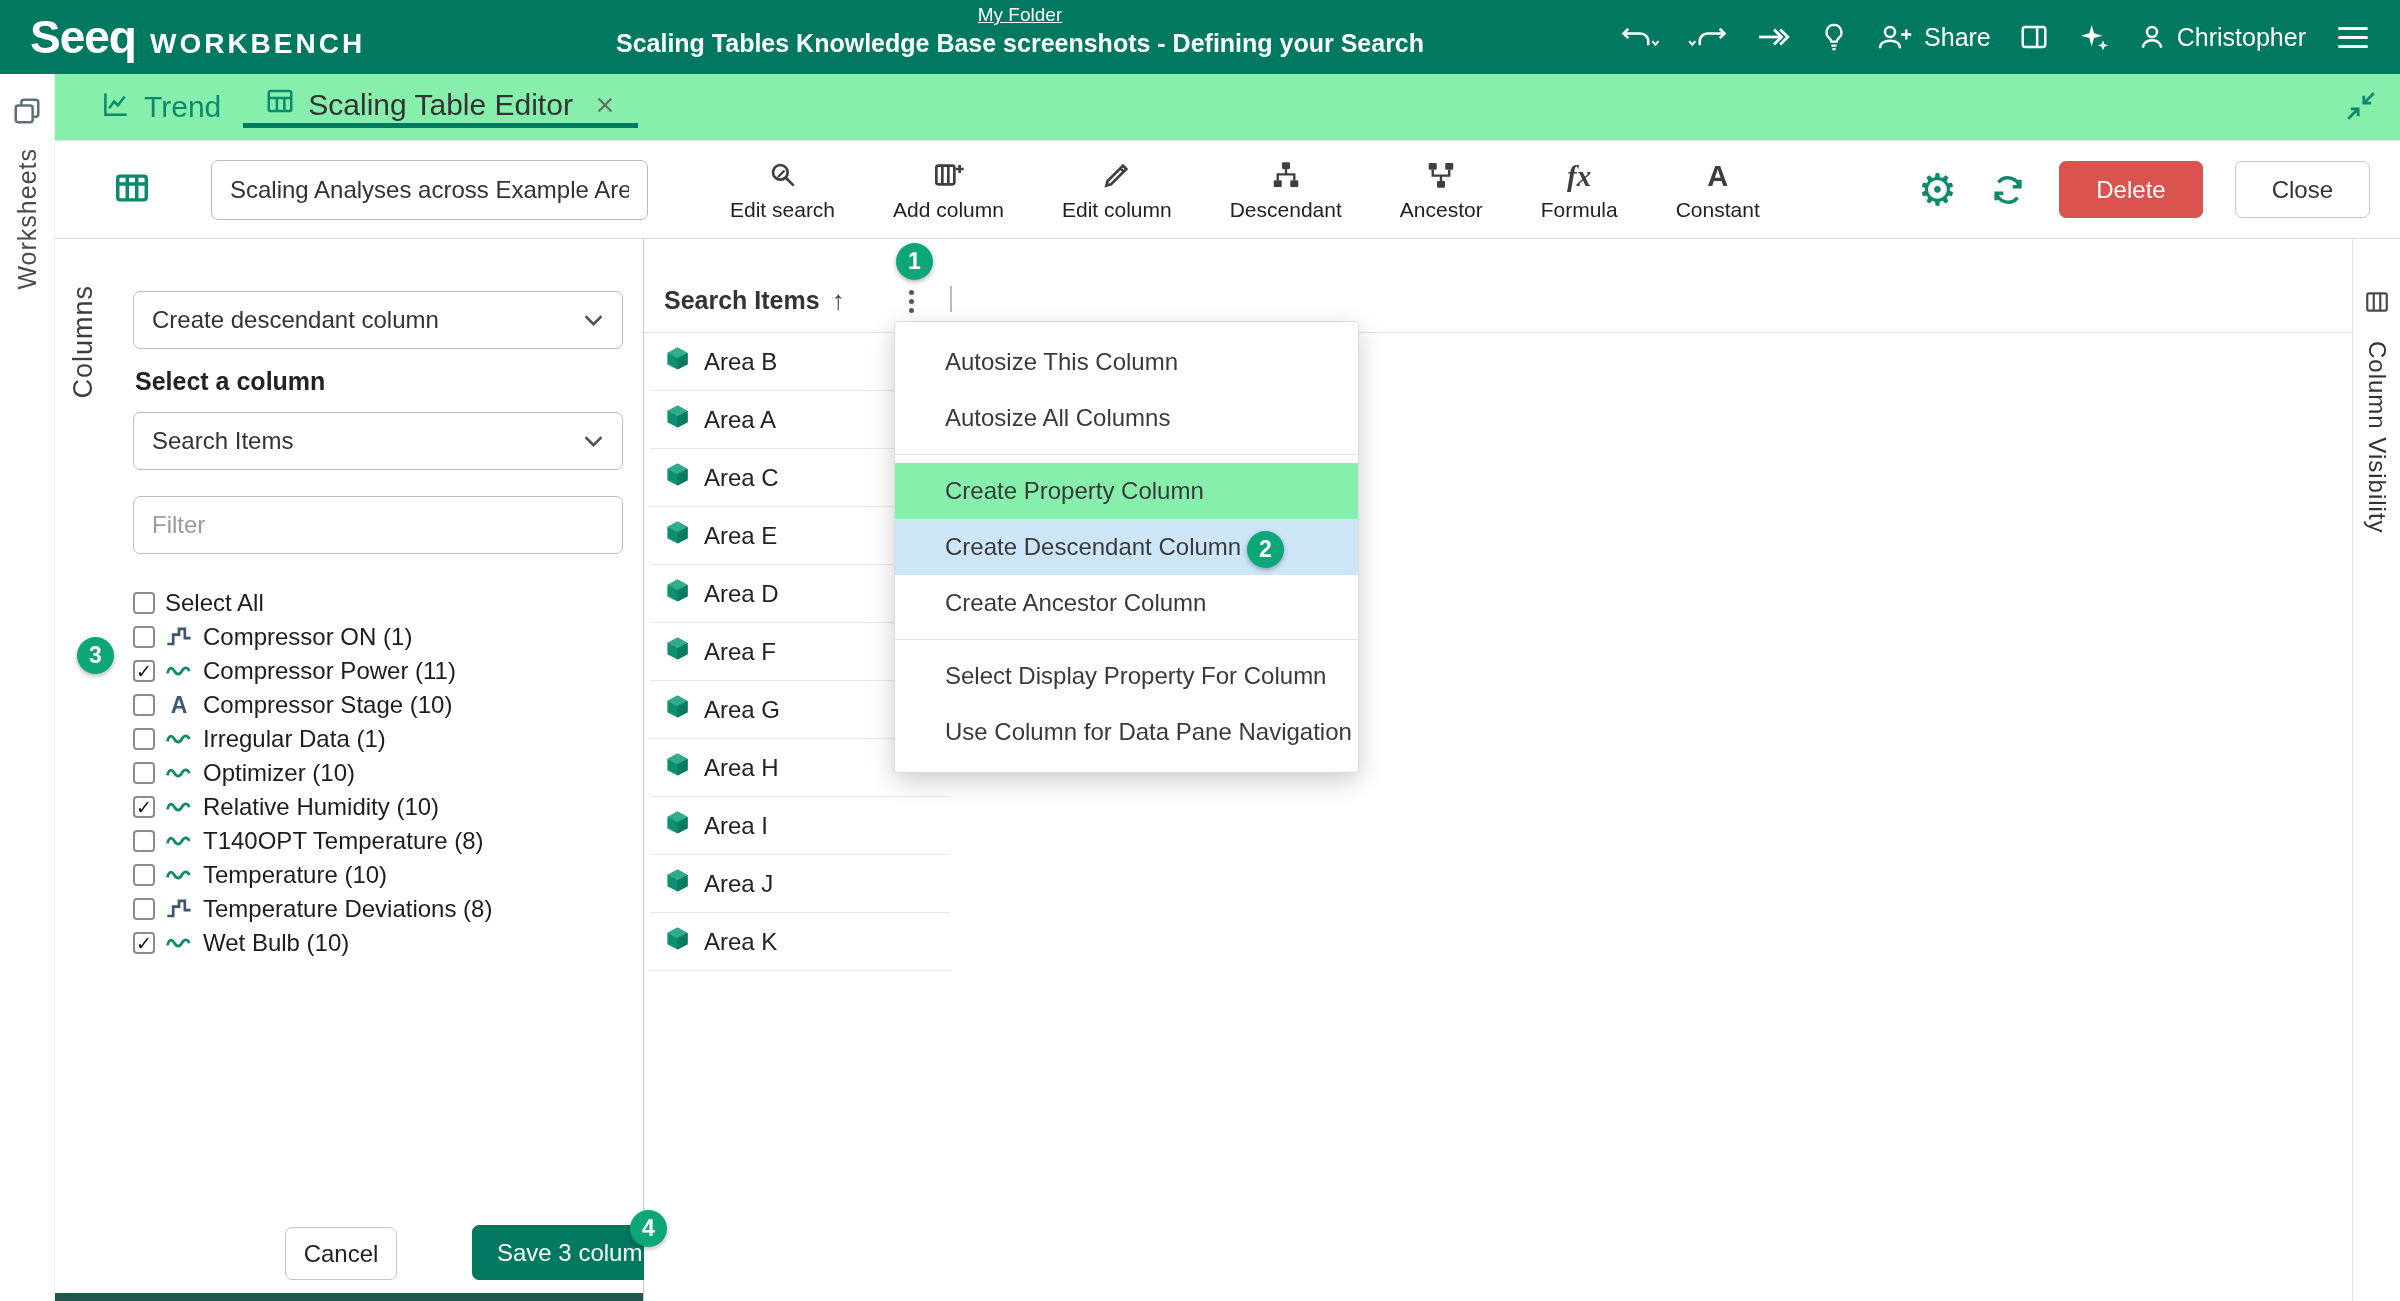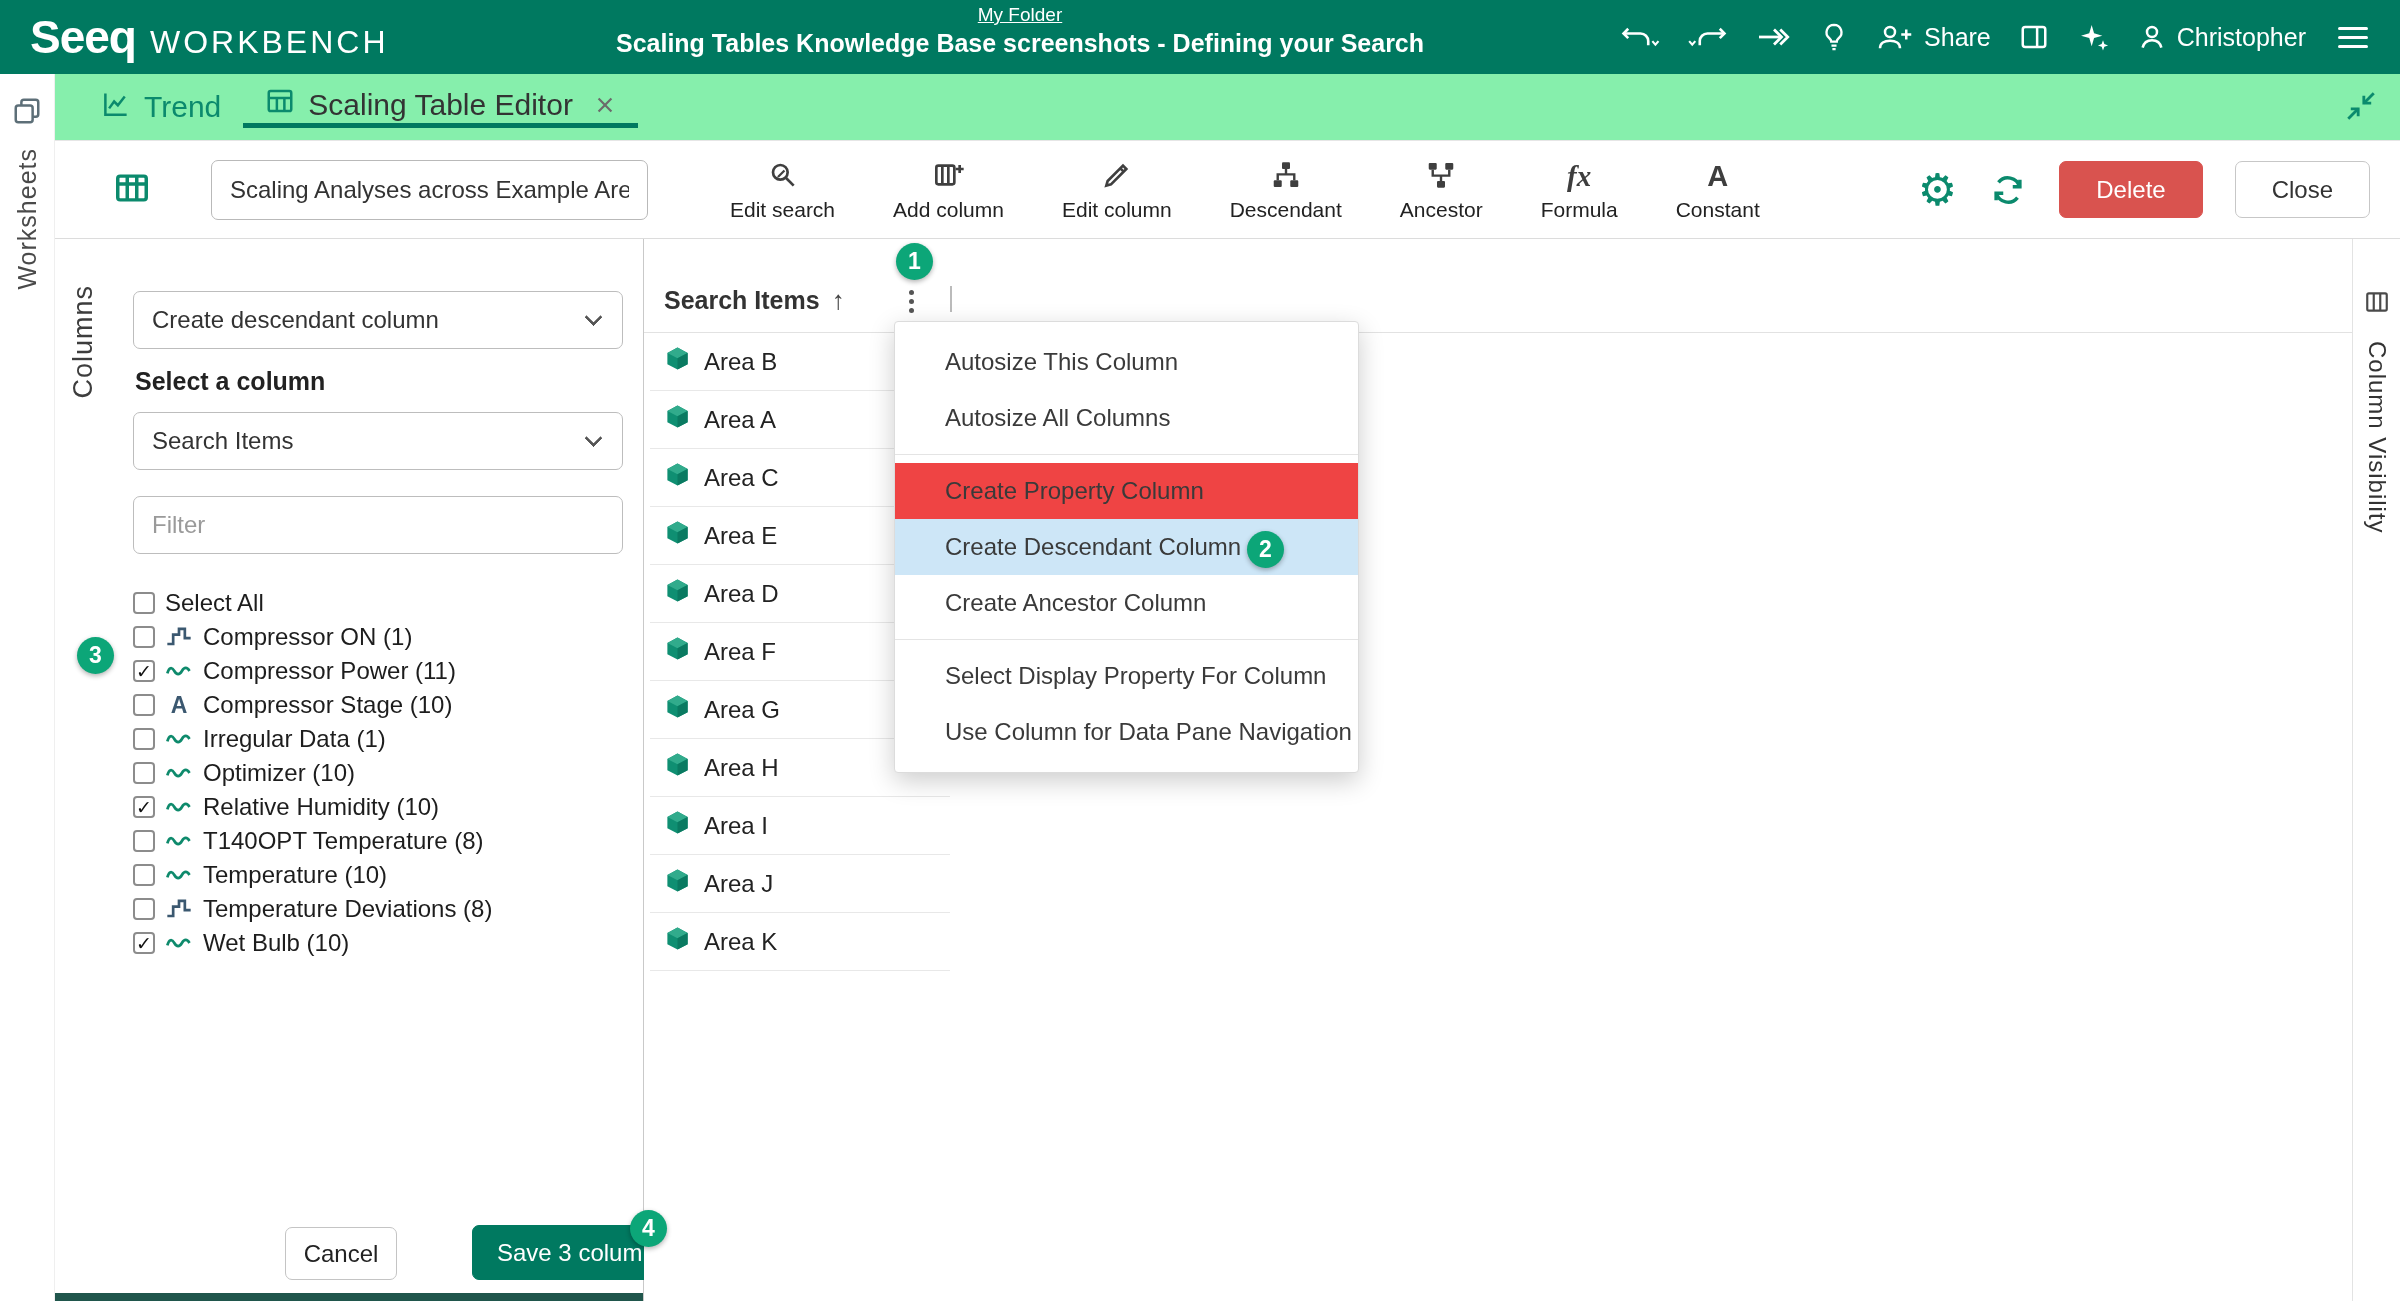--- a/index.html
+++ b/index.html
@@ -5,21 +5,21 @@
 <style>
   * { margin:0; padding:0; box-sizing:border-box; }
   html,body { width:2400px; height:1301px; }
   body { font-family:"Liberation Sans","DejaVu Sans",sans-serif; background:#fff; color:#222; }
   .page { position:relative; width:2400px; height:1301px; overflow:hidden; background:#fff; }
 
   
   .topbar { position:relative; height:74px; background:#007960; display:flex; align-items:center; padding:0 28px 0 30px; color:#fff; z-index:20; }
   .logo { display:flex; align-items:baseline; gap:14px; cursor:pointer; }
   .logo-main { font-size:46px; font-weight:800; letter-spacing:-1px; line-height:1; }
-  .logo-sub  { font-size:32px; font-weight:400; letter-spacing:3px; }
+  .logo-sub  { font-size:28px; font-weight:700; letter-spacing:3px; }
   .topbar-center { position:absolute; left:1020px; top:4px; transform:translateX(-50%); text-align:center; }
   .folder-link { display:inline-block; color:#fff; font-size:19px; text-decoration:underline; cursor:pointer; }
   .doc-title { margin-top:3px; font-size:25px; font-weight:700; white-space:nowrap; }
   .topbar-actions { margin-left:auto; display:flex; align-items:center; gap:28px; }
   .tb-icon { display:flex; align-items:center; justify-content:center; cursor:pointer; }
   .tb-label { font-size:25px; cursor:pointer; }
   .share-group, .user-chip { display:flex; align-items:center; gap:10px; cursor:pointer; }
   .burger { display:flex; flex-direction:column; gap:6px; cursor:pointer; padding:4px; }
   .burger i { display:block; width:30px; height:3px; background:#fff; border-radius:2px; }
 
@@ -85,21 +85,21 @@
   .table-rows { position:absolute; top:94px; left:6px; width:300px; }
   .t-row { height:58px; display:flex; align-items:center; gap:13px; padding-left:14px; border-bottom:1px solid #e8e8e8; font-size:24px; color:#222; cursor:pointer; }
 
   
   .right-rail { width:48px; border-left:1px solid #e3e3e3; display:flex; flex-direction:column; align-items:center; padding-top:50px; gap:22px; background:#fff; }
   .v-label-down { writing-mode:vertical-rl; font-size:24px; color:#333; letter-spacing:1px; cursor:pointer; }
 
   
   .context-menu { position:absolute; left:894px; top:321px; width:465px; background:#fff; border:1px solid #dcdcdc; border-radius:4px; box-shadow:0 8px 26px rgba(0,0,0,0.2); padding:12px 0; z-index:6; }
   .menu-item { height:56px; display:flex; align-items:center; padding:0 30px 0 50px; font-size:24px; color:#3a3a3a; cursor:pointer; white-space:nowrap; }
-  .menu-item.subtle { background:#ef4444; }
+  .menu-item.subtle { background:#86efac; }
   .menu-item.highlighted { background:#cde6f7; }
   .menu-divider { height:1px; background:#e4e4e4; margin:8px 0; }
 
   
   .step-badge { position:absolute; width:37px; height:37px; border-radius:50%; background:#0ca678; color:#fff; display:flex; align-items:center; justify-content:center; font-size:23px; font-weight:700; box-shadow:0 2px 5px rgba(0,0,0,0.3); z-index:10; }
   #badge-1 { left:896px;  top:243px; }
   #badge-2 { left:1247px; top:531px; }
   #badge-3 { left:77px;   top:637px; }
   #badge-4 { left:630px;  top:1210px; }
 </style>

